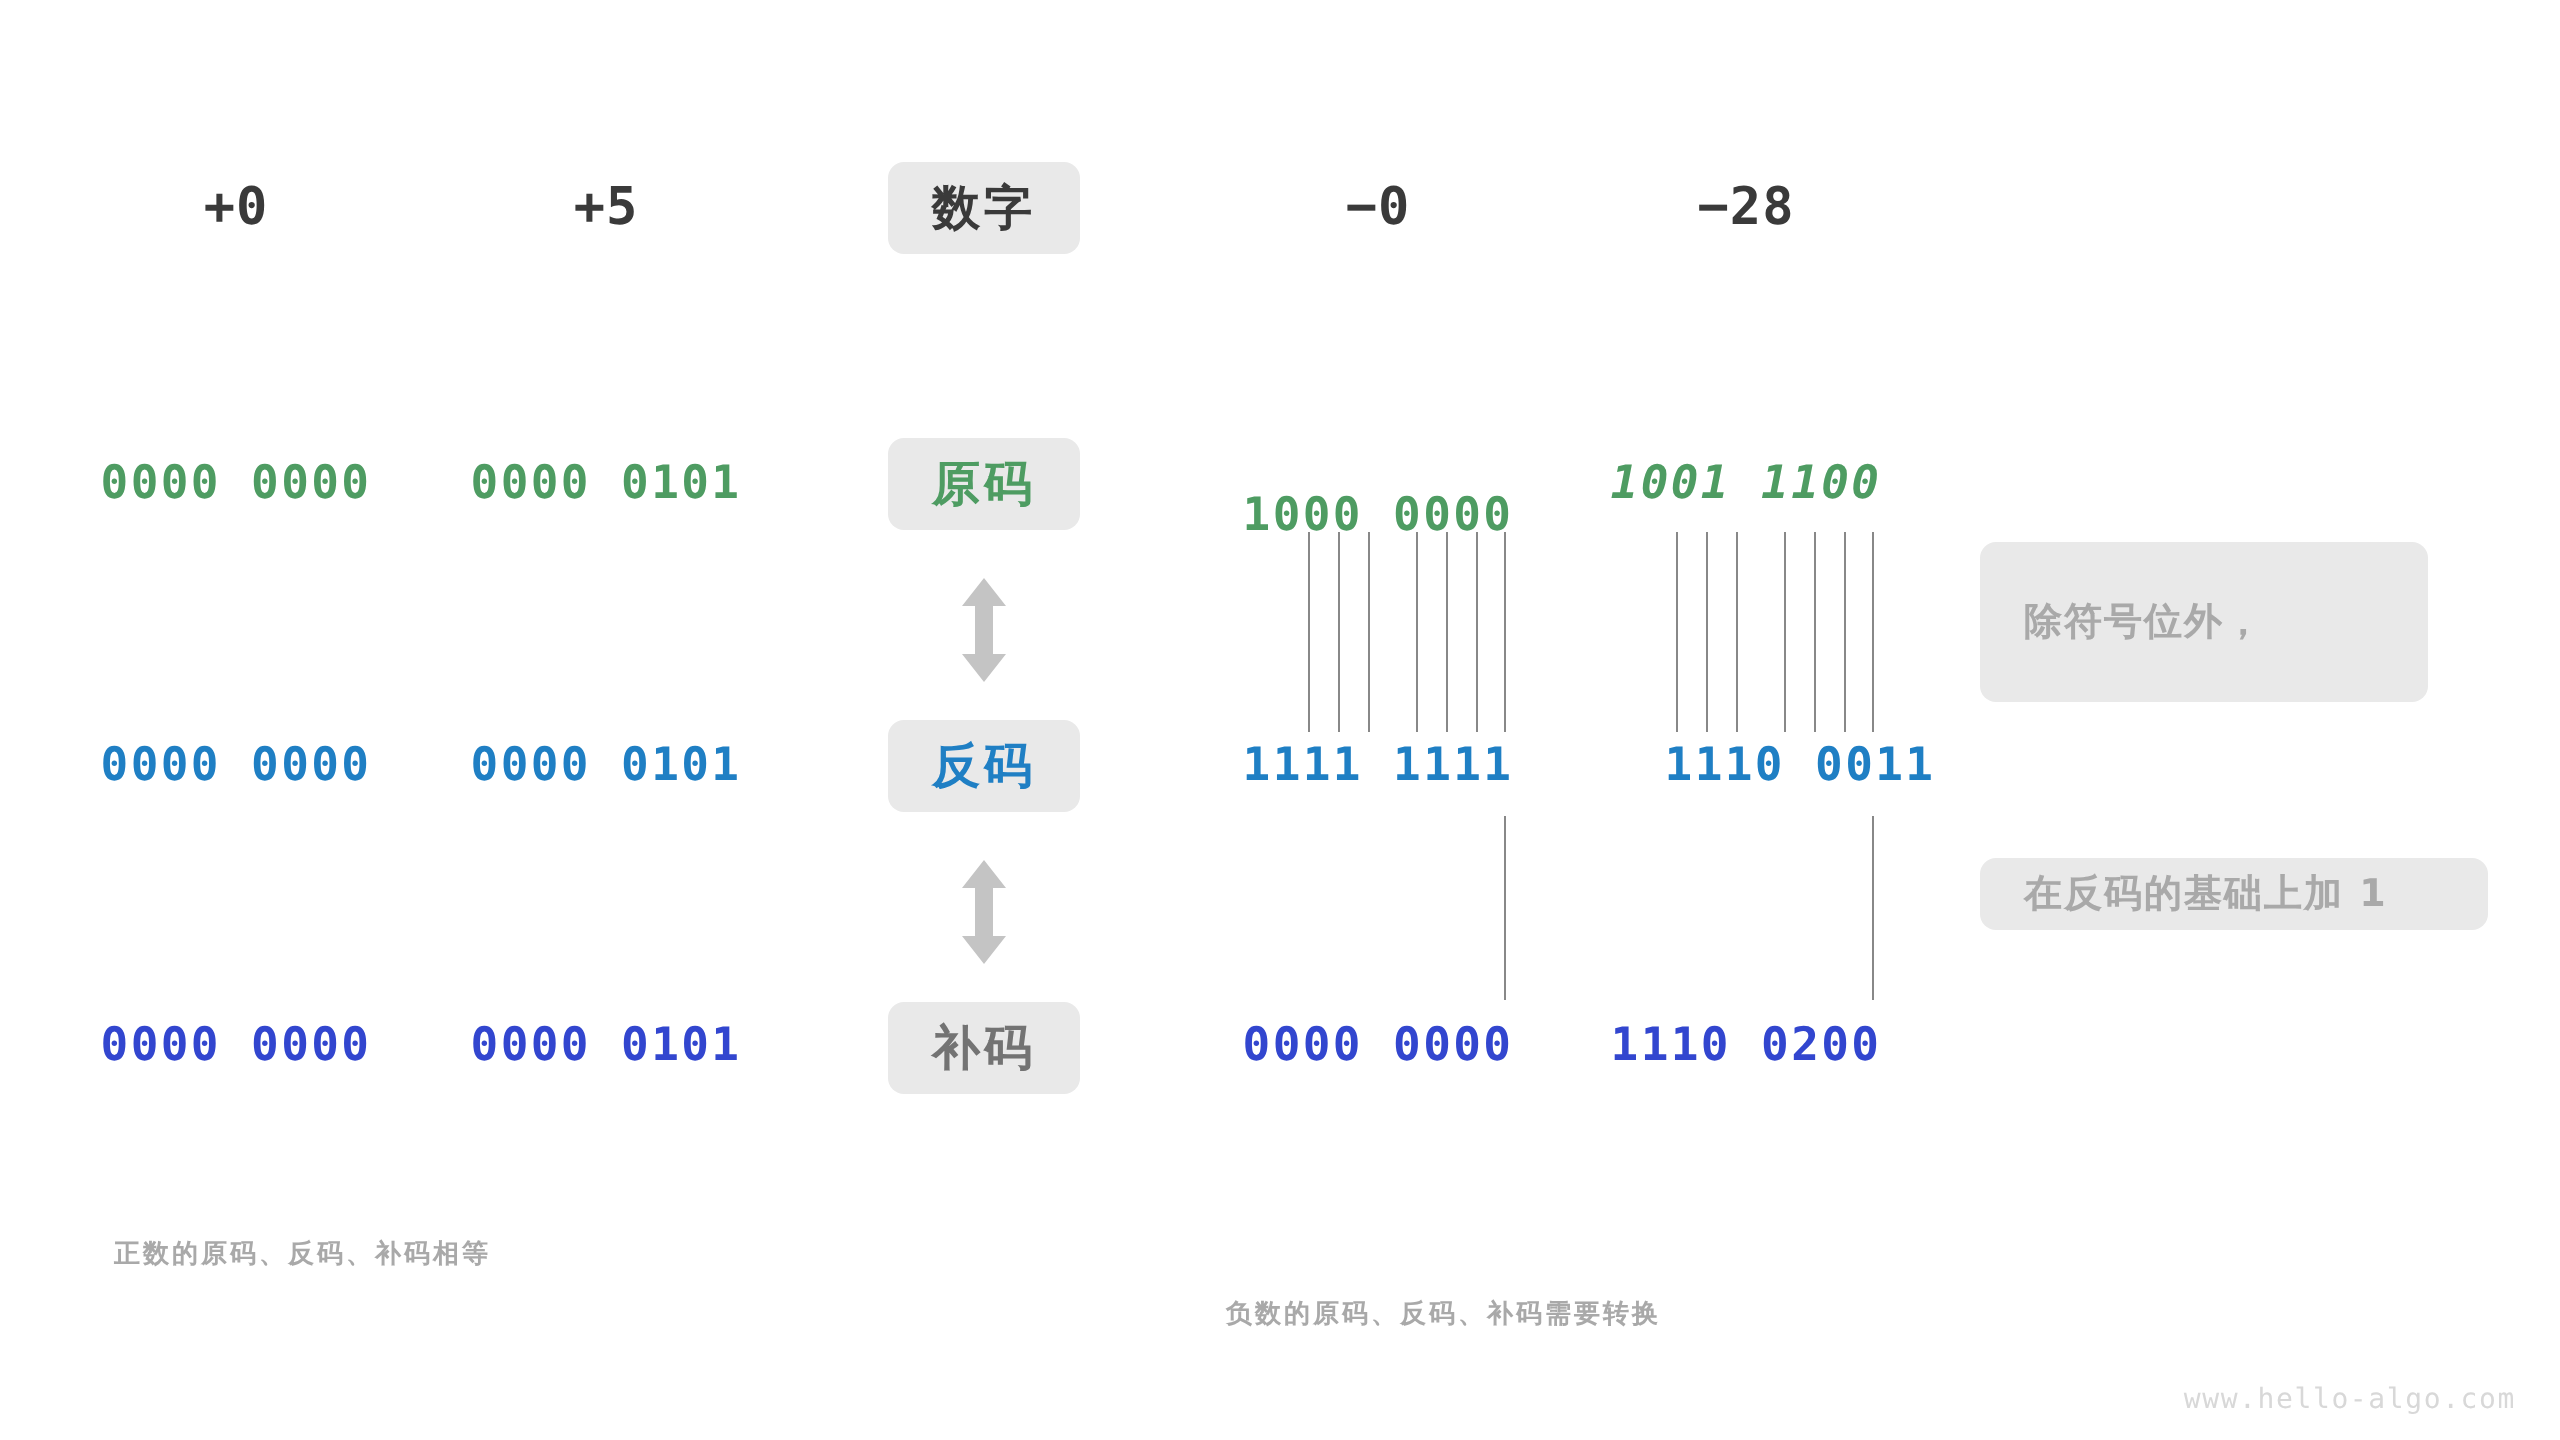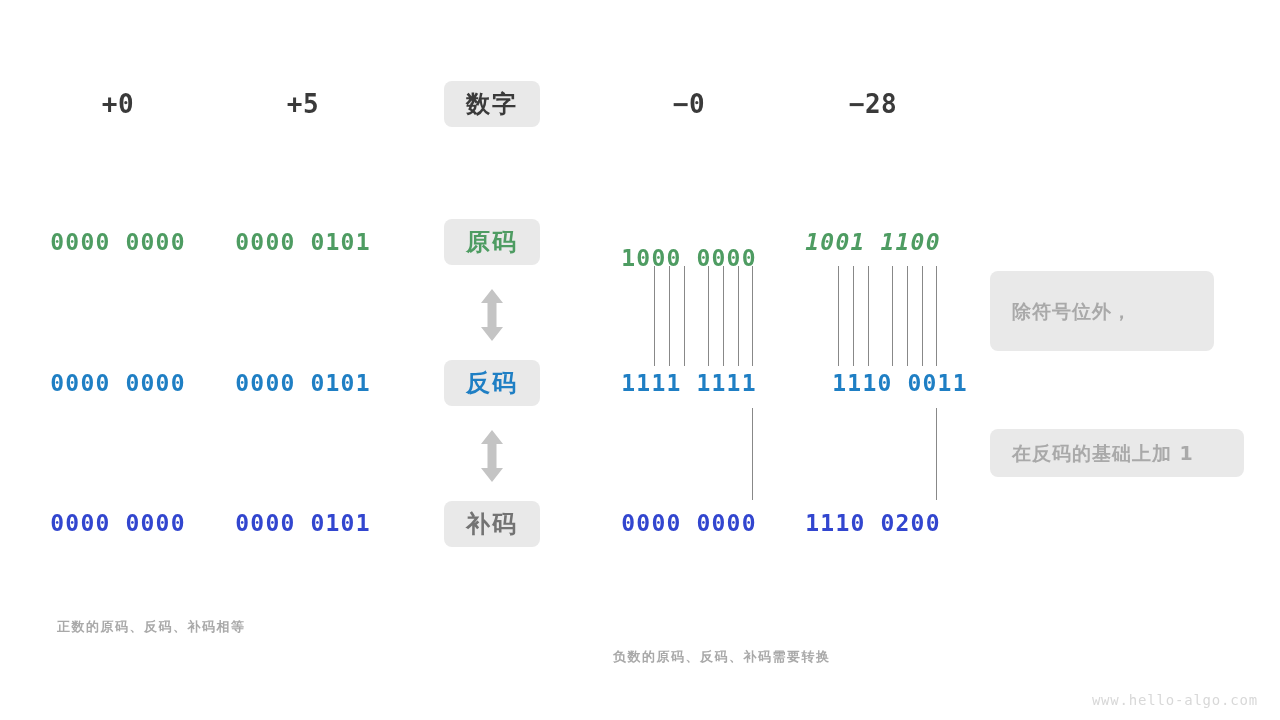--- a/index.html
+++ b/index.html
@@ -194,21 +194,21 @@
   <div class="cell badge c-indigo" style="top:501px;">补码</div>
 
   <div class="cell bits c-indigo" style="left:619px; top:505px; width:140px; height:36px;">0000 0000</div>
 
   <div class="cell bits c-indigo" style="left:803px; top:505px; width:140px; height:36px;">1110 0200</div>
 
   <div class="note" style="left:990px; top:271px; width:224px; height:80px;">
     <span>除符号位外，</span>
   </div>
 
-  <div class="note" style="left:990px; top:429px; width:254px; height:48px; padding:0 22px;">
+  <div class="note" style="left:990px; top:429px; width:254px; height:36px; padding:0 22px;">
     <span>在反码的基础上加 1</span>
   </div>
 
   <div class="caption" style="left:57px; top:618px;">正数的原码、反码、补码相等</div>
 
   <div class="caption" style="left:613px; top:648px;">负数的原码、反码、补码需要转换</div>
 
   <div class="watermark">www.hello-algo.com</div>
 
 </div>

